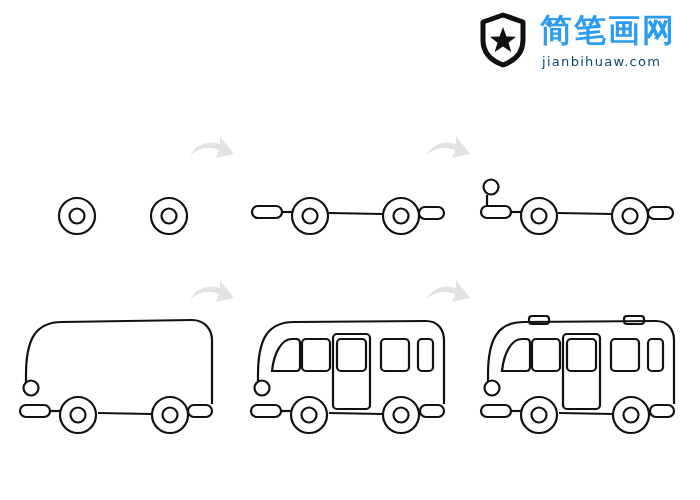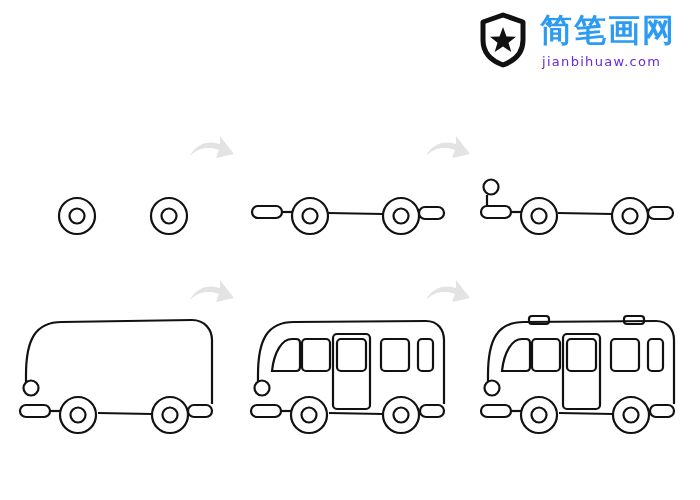--- a/index.html
+++ b/index.html
@@ -1,20 +1,20 @@
 <!DOCTYPE html>
 <html><head>
 <meta charset="utf-8">
 <style>
   html, body { margin:0; padding:0; background:#ffffff; }
   body { width:700px; height:500px; position:relative; overflow:hidden; font-family:"DejaVu Sans", sans-serif; }
   .logo { position:absolute; left:470px; top:8px; width:225px; height:65px; }
   .logo-shield { position:absolute; left:8px; top:4px; }
   .logo-title { position:absolute; left:70px; top:2px; font-family:"DejaVu Sans", sans-serif; font-weight:bold; font-size:32px; color:#2b9cf2; letter-spacing:2px; line-height:40px; }
-  .logo-url { position:absolute; left:72px; top:46px; font-family:"DejaVu Sans", sans-serif; font-size:13px; color:#6d28d9; letter-spacing:1.3px; }
+  .logo-url { position:absolute; left:72px; top:46px; font-family:"DejaVu Sans", sans-serif; font-size:13px; color:#0c4a6e; letter-spacing:1.3px; }
   svg.canvas { position:absolute; left:0; top:0; }
 </style>
 </head>
 <body>
 
 <div class="logo">
   <svg class="logo-shield" width="50" height="56" viewBox="0 0 50 56">
     <path d="M25 3 L45 10 L45 28 C45 42 36 49 25 53 C14 49 5 42 5 28 L5 10 Z" fill="none" stroke="#111" stroke-width="5" stroke-linejoin="round"></path>
     <polygon points="25,15 28.5,24.5 38,24.8 30.5,30.8 33.3,40 25,34.6 16.7,40 19.5,30.8 12,24.8 21.5,24.5" fill="#111"></polygon>
   </svg>

